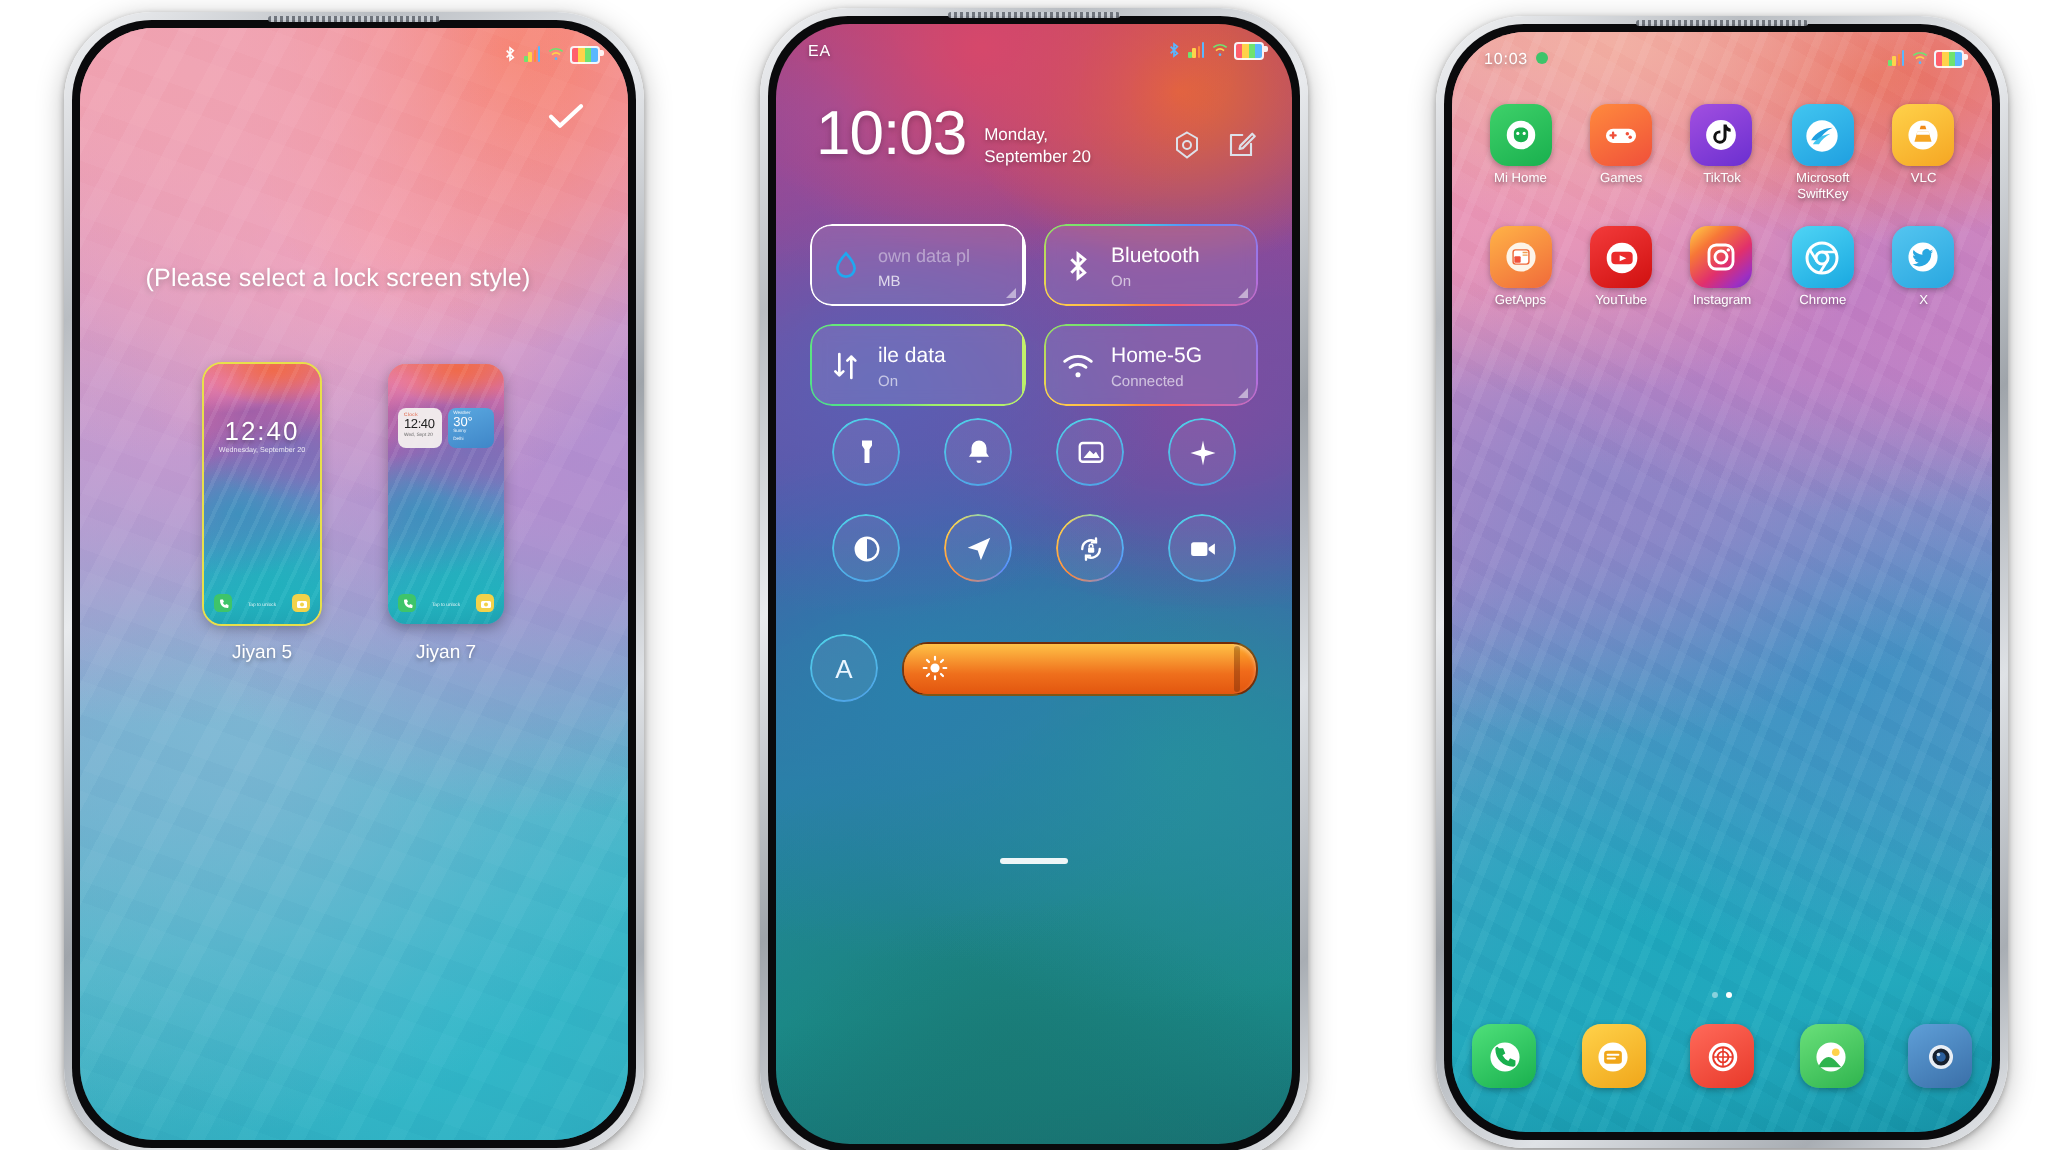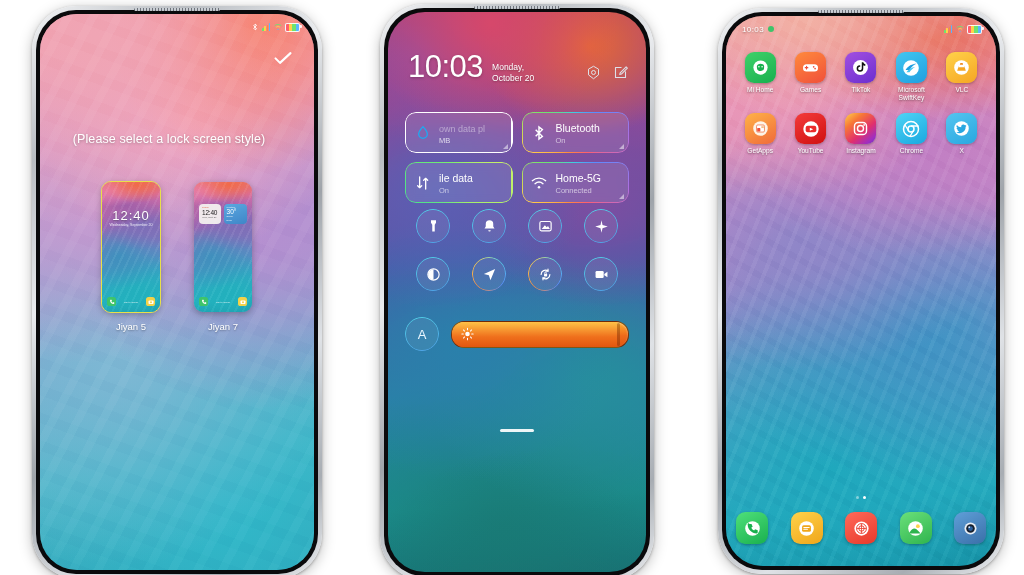--- a/index.html
+++ b/index.html
@@ -313,28 +313,48 @@
       </div>
     </div>
   </div>
 
   <div class="phone" style="left:380px;top:4px;width:264px;height:566px;">
     <div class="speaker"></div>
     <div class="phone-inner">
       <div class="screen">
         <div class="wall2"></div>
 
+        <div class="statusbar">
+          <div class="sb-left">EA</div>
+          <div class="sb-right">
+            <svg class="sb-ic" viewBox="0 0 24 24">
+                <path d="M7 7l10 10-5 4V3l5 4L7 17" fill="none" stroke="#59b7ff" stroke-width="2.6"></path>
+              </svg>
+            <span class="bars">
+                <i></i>
+                <i></i>
+                <i></i>
+                <i></i>
+              </span>
+            <svg class="sb-ic" viewBox="0 0 24 24">
+                <path d="M2 8c6-5 14-5 20 0" stroke="#6fe36f" stroke-width="2.6" fill="none"></path>
+                <path d="M6 13c4-3.4 8-3.4 12 0" stroke="#ffd24a" stroke-width="2.6" fill="none"></path>
+                <circle cx="12" cy="19" r="2" fill="#59b7ff"></circle>
+              </svg>
+            <span class="battery"></span>
+          </div>
+        </div>
 
         <div class="cc">
 
           <div class="cc-head">
             <div class="cc-time">10:03</div>
             <div>
               <div class="cc-date">Monday,</div>
-              <div class="cc-date" style="padding-top:0">October 20</div>
+              <div class="cc-date" style="padding-top:0">September 20</div>
             </div>
             <div class="cc-head-ic">
               <svg class="hic" viewBox="0 0 24 24">
                 <path d="M12 2l8 4.6v9.2L12 22l-8-6.2V6.6z" fill="none" stroke="#dfe9f2" stroke-width="1.6"></path>
                 <circle cx="12" cy="12" r="3.2" fill="none" stroke="#dfe9f2" stroke-width="1.6"></circle>
               </svg>
               <svg class="hic" viewBox="0 0 24 24">
                 <path d="M4 4h9M4 4v16h16v-9" fill="none" stroke="#dfe9f2" stroke-width="1.7" stroke-linecap="round"></path>
                 <path d="M21 3l-9.5 9.5-.7 2.7 2.7-.7L23 5z" fill="none" stroke="#dfe9f2" stroke-width="1.7" stroke-linejoin="round"></path>
               </svg>

